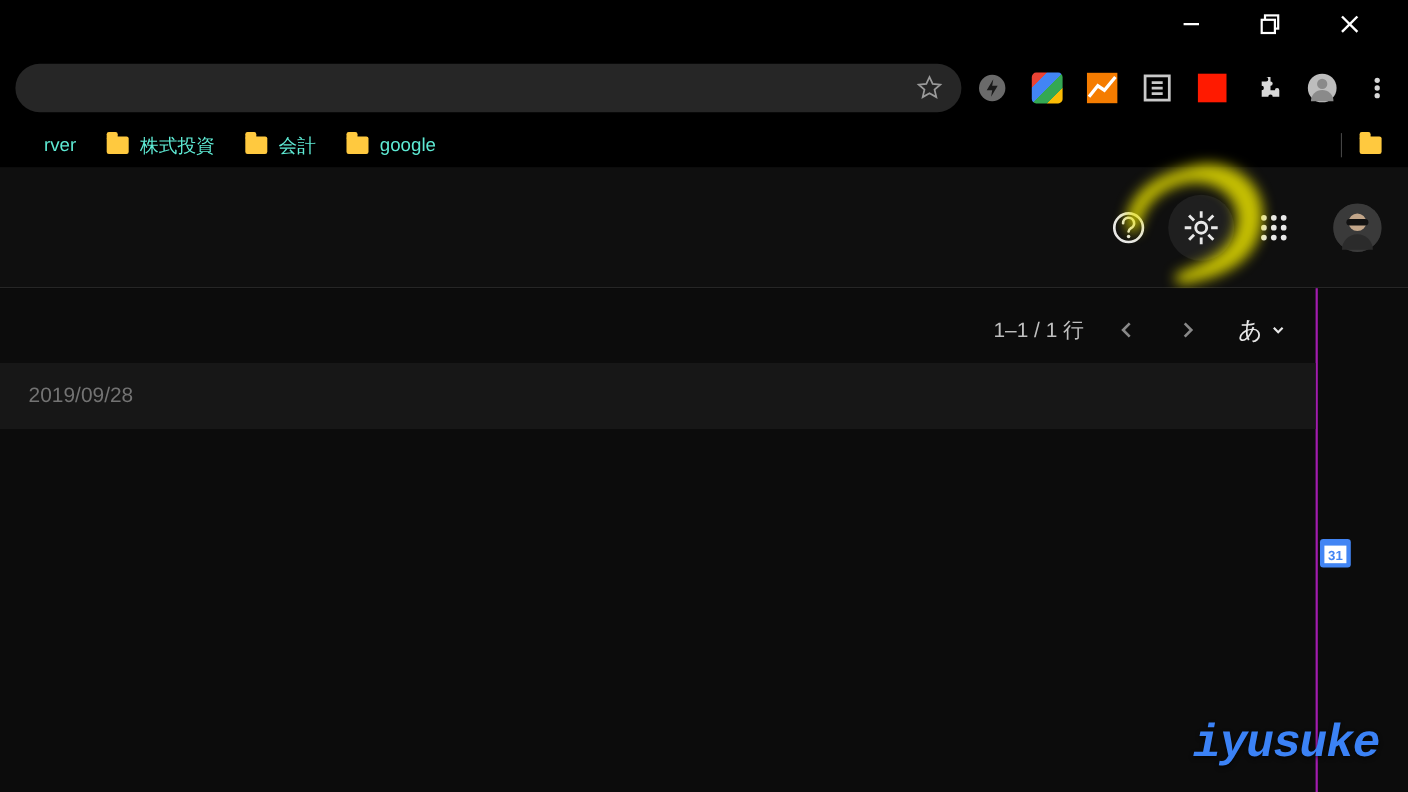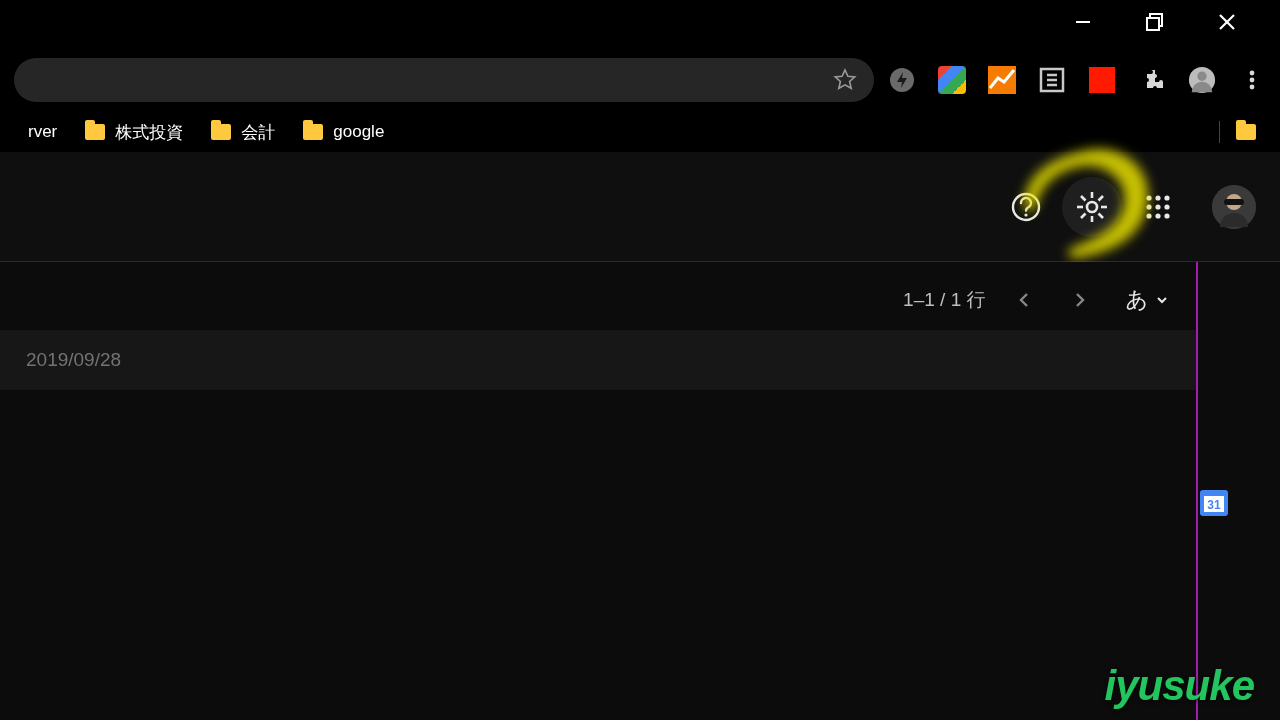--- a/index.html
+++ b/index.html
@@ -4,21 +4,21 @@
 <style>
 *{box-sizing:border-box;margin:0;padding:0;}
 html,body{width:1280px;height:720px;background:#000;color:#c9c9c9;font-family:Arial,"Hiragino Kaku Gothic ProN","Yu Gothic",Meiryo,sans-serif;overflow:hidden;}
 .window-controls{position:absolute;top:0;right:0;height:44px;display:flex;align-items:center;gap:26px;padding:0 30px;color:#fff;}
 .window-controls .ctl{width:46px;height:44px;display:flex;align-items:center;justify-content:center;cursor:pointer;}
 .url-bar{position:absolute;top:52px;left:0;right:0;height:56px;display:flex;align-items:center;padding:0 14px;background:#000;}
 .url-input{flex:1;height:44px;border-radius:22px;background:#262626;border:none;}
 .star{width:26px;height:26px;margin-left:-42px;z-index:2;display:flex;align-items:center;justify-content:center;}
 .ext{display:flex;align-items:center;gap:22px;margin-left:30px;}
 .ext .chip{width:28px;height:28px;display:flex;align-items:center;justify-content:center;}
-.bookmarks-bar{position:absolute;top:112px;left:4px;right:0;height:40px;display:flex;align-items:center;padding:0 24px;background:#000;color:#ffffff;font-size:17px;}
+.bookmarks-bar{position:absolute;top:112px;left:16px;right:0;height:40px;display:flex;align-items:center;padding:0 24px;background:#000;color:#5eead4;font-size:17px;}
 .bookmarks-bar .bm{display:flex;align-items:center;gap:10px;margin-right:28px;cursor:pointer;}
 .bookmarks-bar .spacer{flex:1;}
 .bm-divider{width:1px;height:22px;background:#444;margin:0 16px;}
 .folder-ico{width:20px;height:16px;background:#ffc93f;border-radius:2px;position:relative;}
 .folder-ico::before{content:"";position:absolute;top:-4px;left:0;width:10px;height:6px;background:#ffc93f;border-radius:2px 2px 0 0;}
 .app-header{position:absolute;top:152px;left:0;right:0;height:110px;background:#0f0f0f;display:flex;align-items:center;justify-content:flex-end;padding-right:24px;gap:6px;border-bottom:1px solid #2a2a2a;}
 .hbtn{width:60px;height:60px;border-radius:50%;display:flex;align-items:center;justify-content:center;color:#e8e8e8;cursor:pointer;}
 .hbtn.gear-bg{background:#1f1f1f;}
 .avatar{width:44px;height:44px;border-radius:50%;background:#2b2b2b;display:flex;align-items:center;justify-content:center;margin-left:18px;}
 .highlight{position:absolute;width:140px;height:130px;border-radius:50%;left:1018px;top:142px;pointer-events:none;filter:blur(6px);}
@@ -28,21 +28,21 @@
 .toolbar{height:60px;display:flex;align-items:center;justify-content:flex-end;padding-right:28px;gap:22px;color:#bfbfbf;font-size:19px;}
 .arrow{width:34px;height:34px;display:flex;align-items:center;justify-content:center;cursor:pointer;color:#888;}
 .ime{display:flex;align-items:center;gap:8px;font-size:22px;color:#e8e8e8;cursor:pointer;margin-left:6px;}
 .msg-row{height:60px;background:#171717;display:flex;align-items:center;padding:0 22px;color:#d8d8d8;font-size:19px;overflow:hidden;white-space:nowrap;}
 .msg-row .txt{flex:1;overflow:hidden;text-overflow:ellipsis;}
 .msg-row .date{margin-left:4px;color:#737373;}
 .side-apps{width:82px;padding-top:22px;display:flex;flex-direction:row;align-items:center;gap:56px;}
 .side-apps .app{width:32px;height:32px;display:flex;align-items:center;justify-content:center;}
 .sep{width:34px;height:1px;background:#3a3a3a;}
 .plus{width:32px;height:32px;display:flex;align-items:center;justify-content:center;cursor:pointer;color:#d8d8d8;}
-.watermark{position:absolute;right:26px;bottom:10px;color:#22c55e;font-style:italic;font-weight:bold;font-size:42px;letter-spacing:-1px;text-shadow:0 2px 4px rgba(0,0,0,0.6);}
+.watermark{position:absolute;right:26px;bottom:20px;color:#3b82f6;font-style:italic;font-weight:bold;font-size:42px;letter-spacing:-1px;text-shadow:0 2px 4px rgba(0,0,0,0.6);font-family:Liberation Mono, monospace;}
 .gchip{width:28px;height:28px;background:linear-gradient(135deg,#ea4335 0 25%,#4285f4 0 50%,#34a853 0 75%,#fbbc05 0 100%);border-radius:4px;}
 </style>
 </head>
 <body>
 
 <div class="window-controls">
   <div class="ctl">
     <svg width="18" height="18" viewBox="0 0 18 18">
         <line x1="2" y1="9" x2="16" y2="9" stroke="#fff" stroke-width="2"></line>
       </svg>

